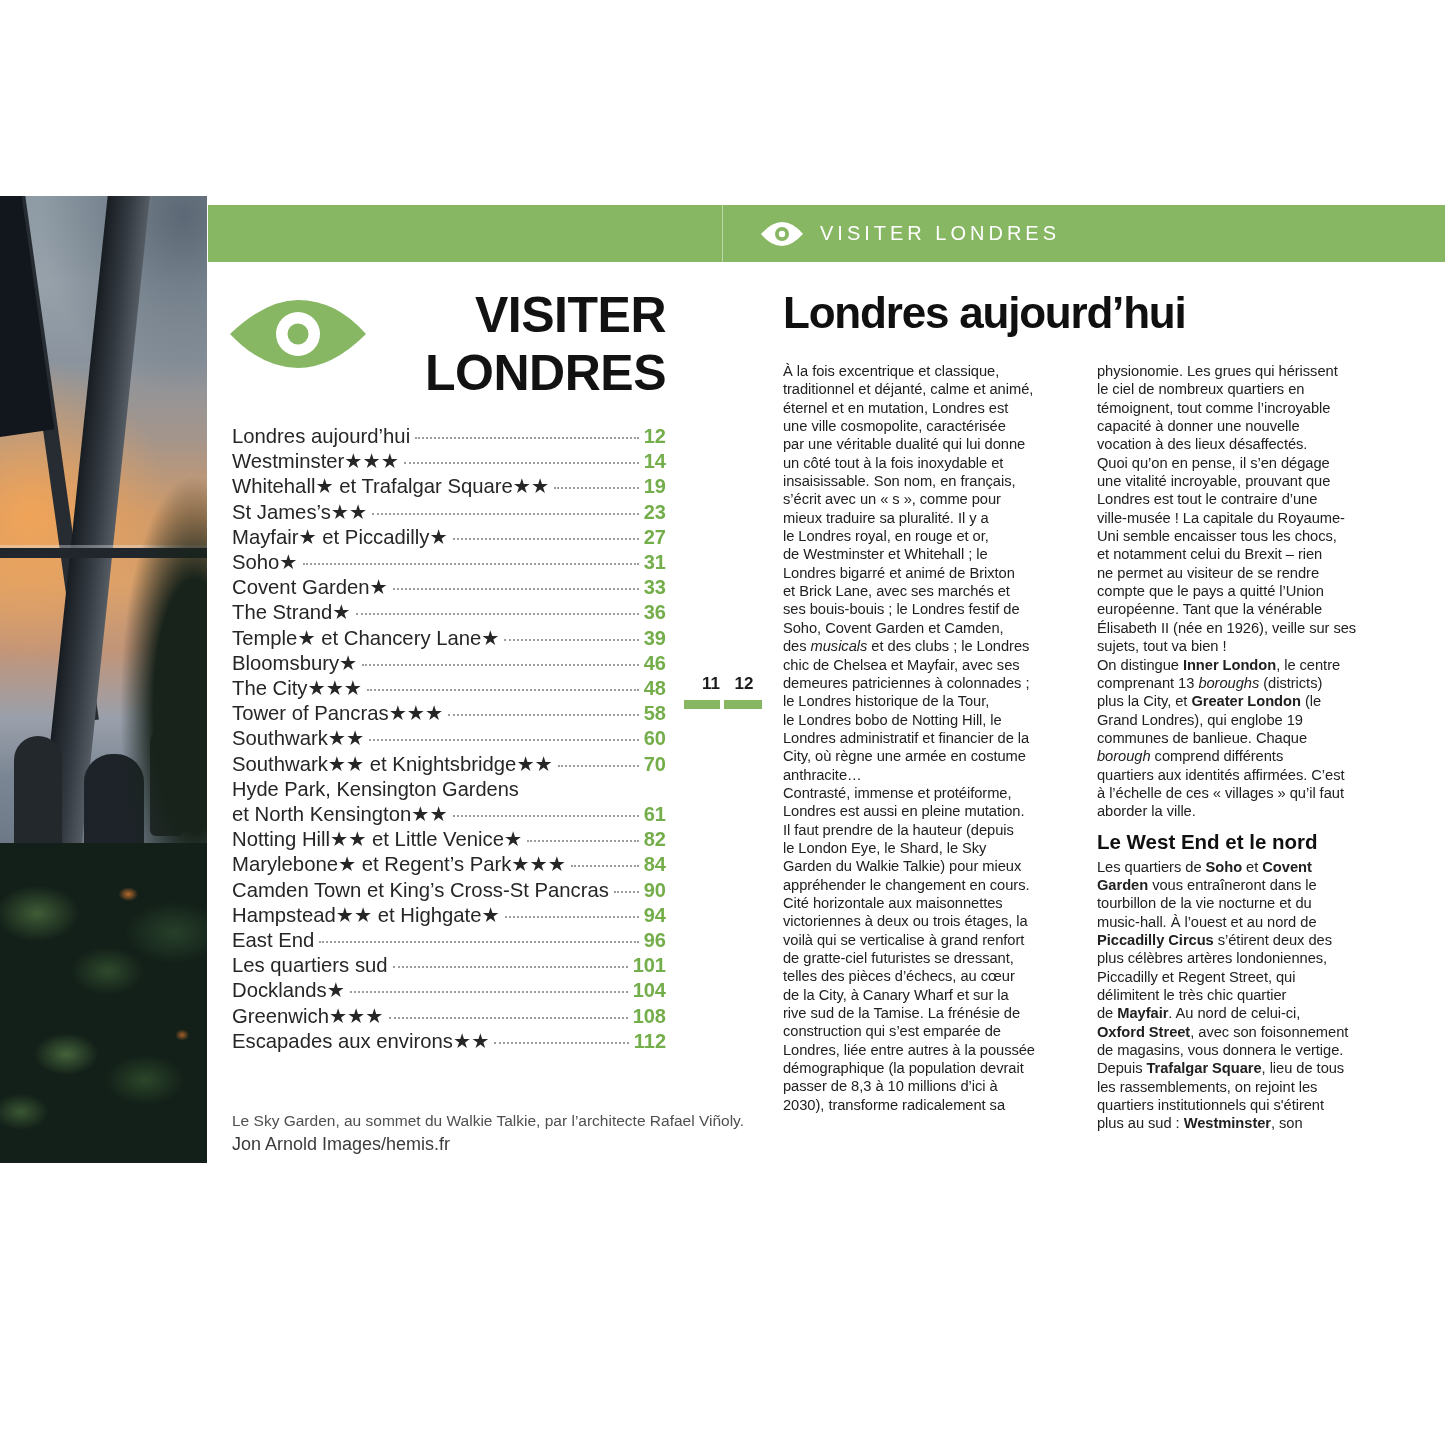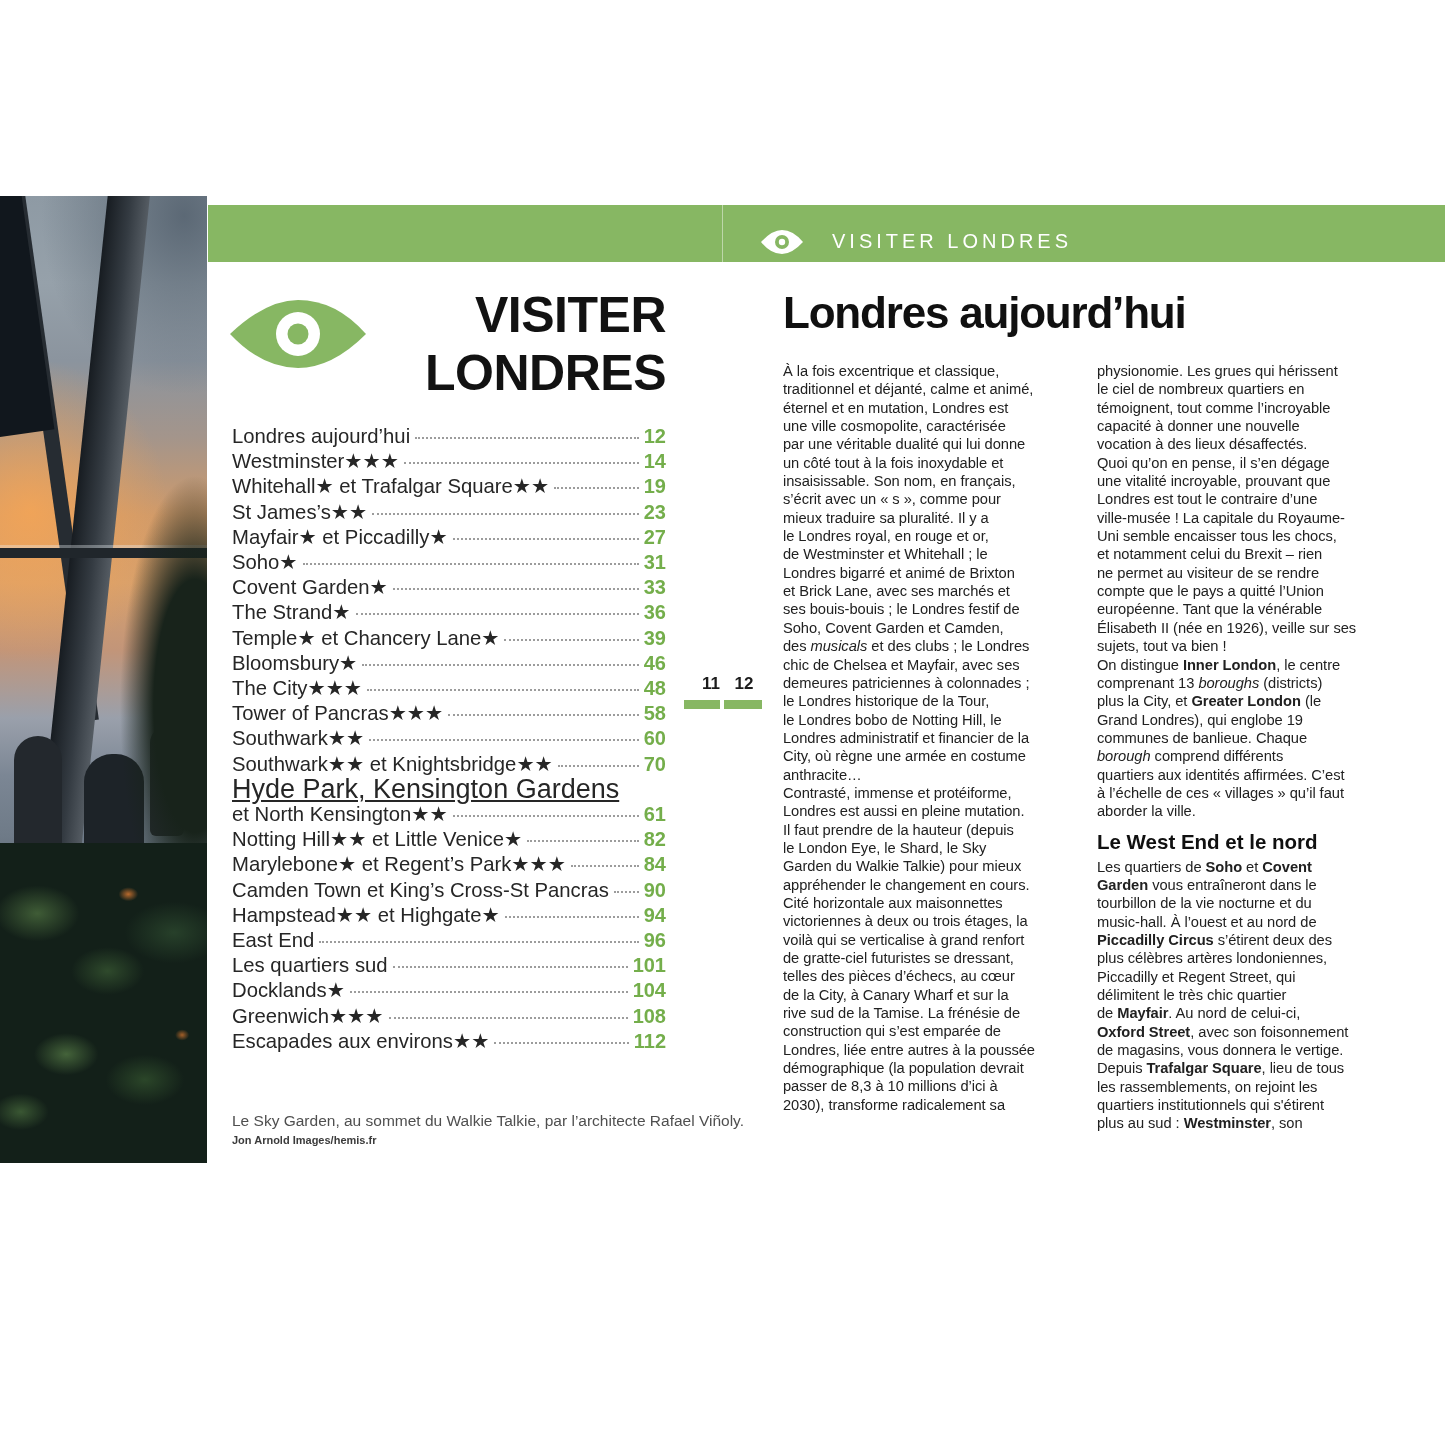--- a/index.html
+++ b/index.html
@@ -34,34 +34,34 @@
       radial-gradient(70px 44px at 84% 28%,#27402a,transparent 70%),
       radial-gradient(46px 30px at 32% 66%,#44633a,transparent 70%),
       radial-gradient(56px 36px at 70% 74%,#2b4629,transparent 70%),
       radial-gradient(40px 26px at 10% 84%,#3a5733,transparent 70%),
       radial-gradient(14px 10px at 62% 16%,#b86a2d,transparent 70%),
       radial-gradient(10px 8px at 88% 60%,#a35f28,transparent 70%),
       #132019;}
   
   .banner{position:absolute;left:208px;top:205px;width:1237px;height:57px;background:#87b763;}
   .banner .gutter{position:absolute;left:514px;top:0;width:1px;height:100%;background:rgba(255,255,255,.45);}
-  .banner-content{position:absolute;left:552px;top:8px;height:100%;display:flex;align-items:center;gap:28px;}
+  .banner-content{position:absolute;left:552px;top:0;height:100%;display:flex;align-items:center;gap:16px;}
   .banner-label{color:#ffffff;font-size:20px;letter-spacing:4px;}
   
   .eye-logo{position:absolute;left:228px;top:296px;width:140px;height:76px;}
   .lp-title{position:absolute;left:340px;top:286px;width:326px;text-align:right;
     font-size:50px;line-height:58px;font-weight:800;letter-spacing:-.5px;color:#121212;}
   .toc{position:absolute;left:232px;top:424px;width:434px;}
   .toc-row{display:flex;align-items:baseline;font-size:20.3px;line-height:25.2px;color:#262626;}
   .toc-label{white-space:nowrap;}
-  .toc-line1{font-size:27px;line-height:25.2px;color:#262626;white-space:nowrap;text-decoration:underline;}
+  .toc-line1{font-size:20px;line-height:25.2px;color:#262626;white-space:nowrap;}
   .leader{flex:1;margin:0 5px;border-bottom:2px dotted #9c9c9c;transform:translateY(-4px);min-width:10px;}
   .toc-page{font-weight:700;color:#74ae4b;white-space:nowrap;font-size:20px;}
   .caption{position:absolute;left:232px;top:1112px;font-size:15.5px;color:#4f4f4f;}
-  .credit{position:absolute;left:232px;top:1134px;font-size:11px;color:#3b3b3b;font-weight:700;}
+  .credit{position:absolute;left:232px;top:1134px;font-size:18px;color:#3b3b3b;font-weight:400;}
   
   .pn{position:absolute;top:674px;width:36px;text-align:center;font-size:17px;font-weight:700;color:#1c1c1c;}
   .pn-left{left:684px;text-align:right;}
   .pn-right{left:726px;}
   .bar{position:absolute;top:700px;height:9px;background:#87b763;}
   .bar-left{left:684px;width:36px;}
   .bar-right{left:724px;width:38px;}
   
   .art-title{position:absolute;left:783px;top:288px;margin:0;font-size:44px;font-weight:800;letter-spacing:-1.2px;color:#101010;}
   .col{position:absolute;top:362px;}

